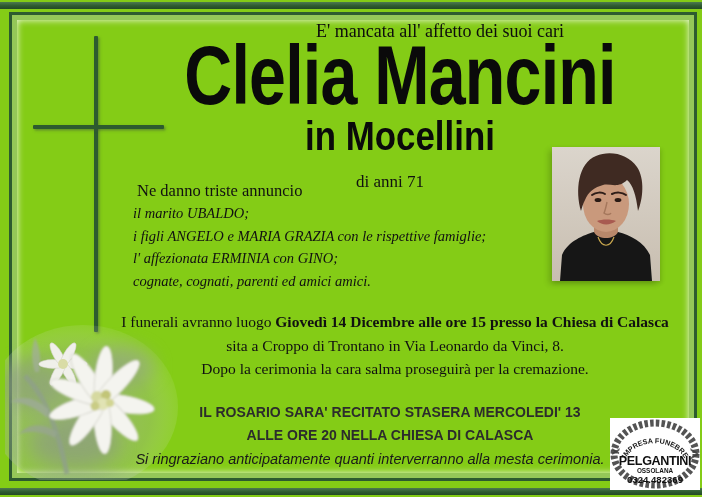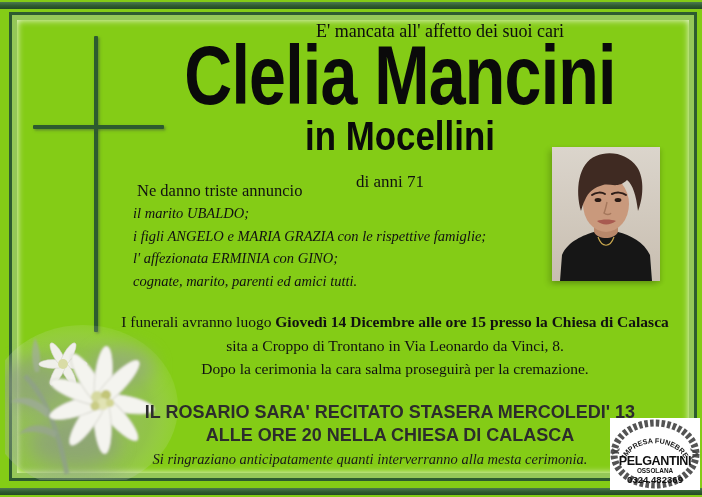--- a/index.html
+++ b/index.html
@@ -28,22 +28,22 @@
     font-weight:bold;font-size:41px;line-height:44px;color:#0a0a0a;
     transform:scaleX(0.85);transform-origin:50% 50%;}
   #age-line{top:172px;left:90px;width:600px;font-size:17px;}
   #announce-intro{position:absolute;top:181px;left:105px;font-size:16.5px;margin-left:32px;}
   #family-list{position:absolute;top:202px;left:120px;font-style:italic;
     font-size:14.5px;line-height:22.5px;margin-left:13px;}
   #funeral{top:310px;left:95px;width:600px;font-size:15.5px;
     line-height:23.5px;white-space:nowrap;}
   #funeral b{font-weight:bold;}
   #rosary{top:401px;left:102px;width:576px;font-family:"Liberation Sans",sans-serif;
-    font-weight:bold;font-size:18px;line-height:22.5px;color:#2c2c2c;white-space:nowrap;}
-  #thanks{top:451px;left:110px;width:520px;font-family:Liberation Serif, serif;
+    font-weight:bold;font-size:14px;line-height:22.5px;color:#2c2c2c;white-space:nowrap;}
+  #thanks{top:451px;left:110px;width:520px;font-family:Liberation Sans, sans-serif;
     font-style:italic;font-size:14.5px;color:#1a1a1a;}
   #photo{position:absolute;left:552px;top:147px;width:108px;height:134px;
     box-shadow:-3px 3px 6px rgba(0,0,0,0.18),2px 2px 4px rgba(0,0,0,0.10);}
   #flower{position:absolute;left:5px;top:322px;width:174px;height:158px;}
   #seal{position:absolute;left:610px;top:418px;width:90px;height:72px;background:#fff;}
   svg{display:block;}
 </style>
 </head>
 <body>
 
@@ -123,21 +123,21 @@
   <div class="ctr" id="intro">E' mancata all' affetto dei suoi cari</div>
   <div class="ctr" id="deceased-name">Clelia Mancini</div>
   <div class="ctr" id="married-name">in Mocellini</div>
   <div class="ctr" id="age-line">di anni 71</div>
 
   <div id="announce-intro">Ne danno triste annuncio</div>
   <div id="family-list">
     <div>il marito UBALDO;</div>
     <div>i figli ANGELO e MARIA GRAZIA con le rispettive famiglie;</div>
     <div>l' affezionata ERMINIA con GINO;</div>
-    <div>cognate, marito, parenti ed amici tutti.</div>
+    <div>cognate, cognati, parenti ed amici amici.</div>
   </div>
 
   <div id="photo">
     <svg width="108" height="134" viewBox="0 0 108 134">
       <defs>
         <linearGradient id="pbg" x1="0" y1="0" x2="0" y2="1">
           <stop offset="0" stop-color="#dbd5cc"></stop>
             <stop offset="1" stop-color="#c8beb0"></stop>
         </linearGradient>
       </defs>

